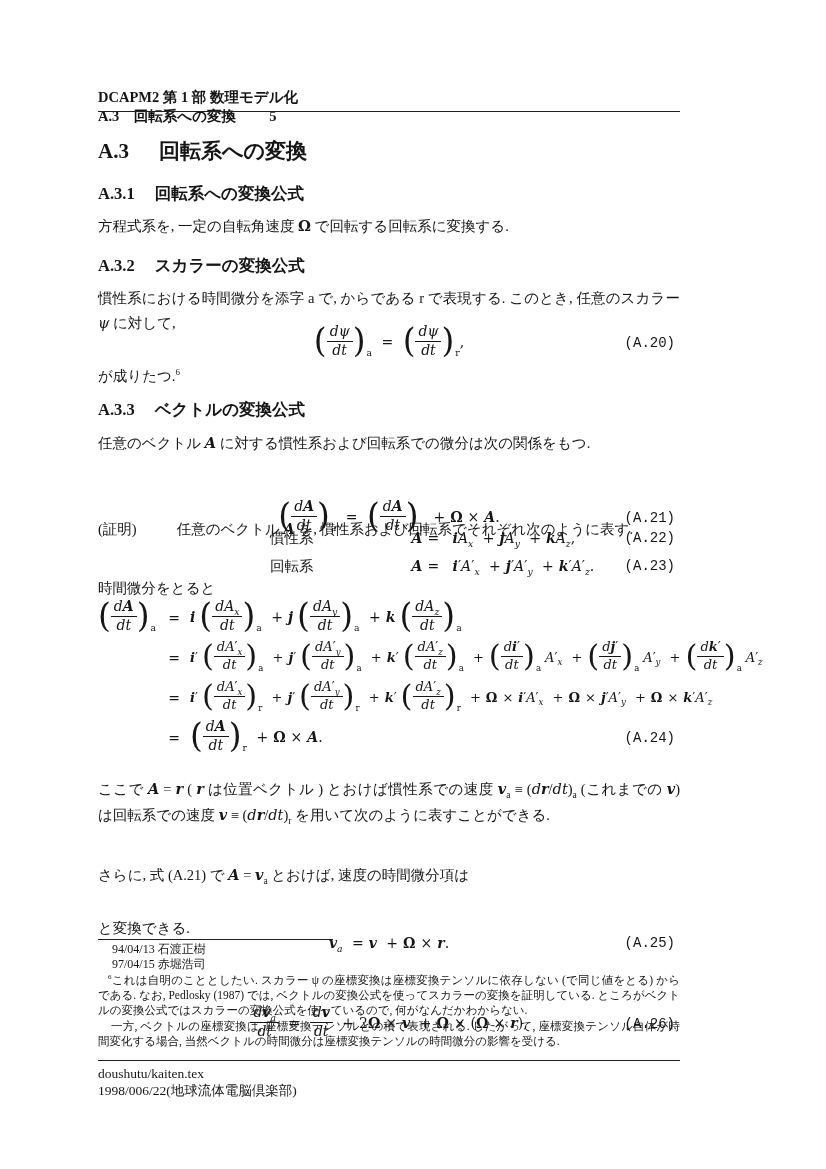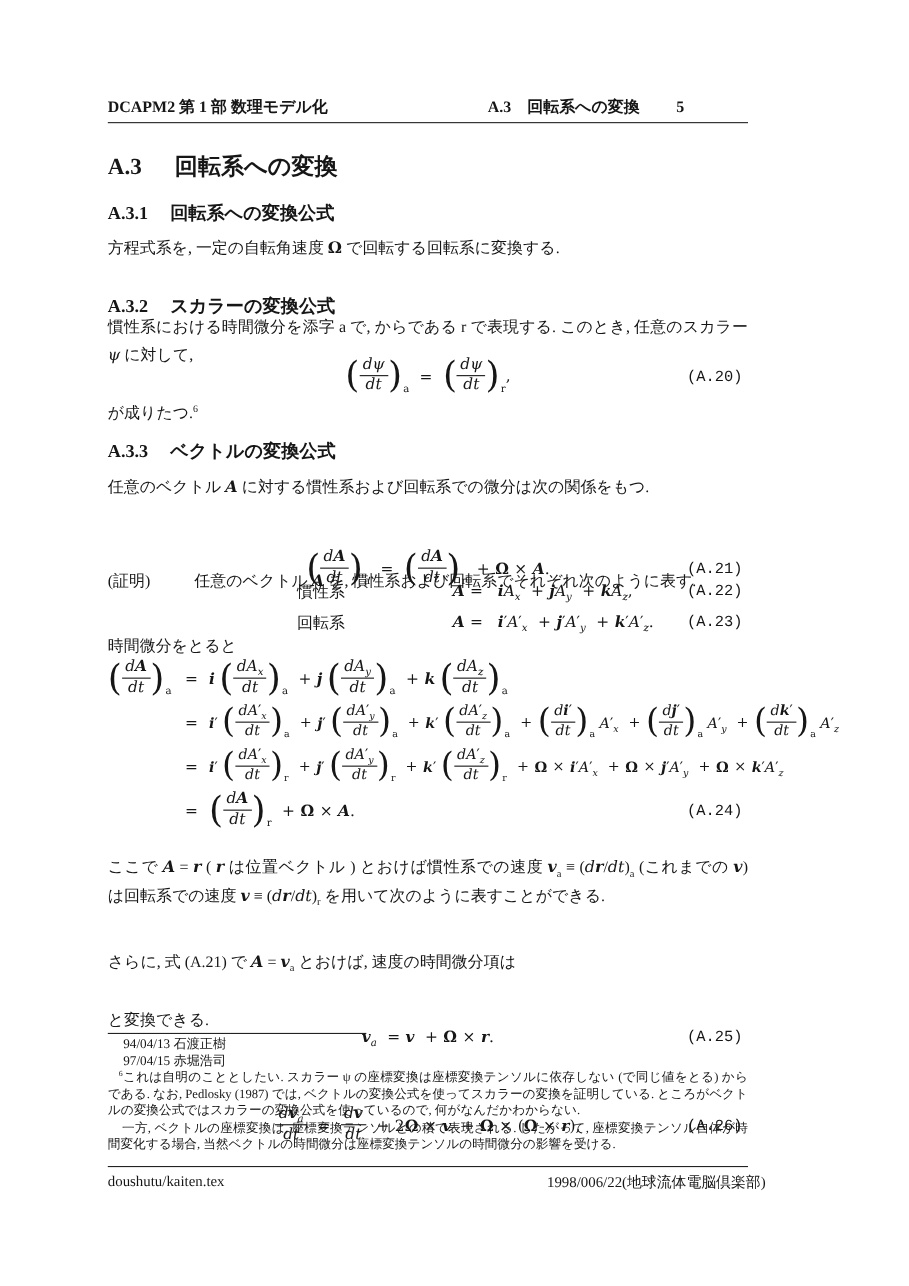--- a/index.html
+++ b/index.html
@@ -1,18 +1,18 @@
 <!DOCTYPE html>
 <html><head>
 <meta charset="utf-8">
 <style>
   html,body { margin:0; padding:0; background:#ffffff; }
   .page { position:relative; width:826px; height:1169px; background:#ffffff; color:#161616;
           font-family:"Liberation Serif","DejaVu Serif",serif; overflow:hidden; }
-  .abs { position:absolute; left:98px; width:582px; }
+  .abs { position:absolute; left:98px; width:582px;flex-direction:column; }
   .sans { font-family:Liberation Serif, serif; }
   
   .hrow { display:flex; justify-content:space-between; font-size:14.5px; font-weight:bold; }
   .hrule { border-top:1.2px solid #222; }
   .frow { display:flex; justify-content:space-between; font-size:13.5px; }
   
   .h1 { font-size:21px; font-weight:bold; }
   .h1 .num { margin-right:30px; }
   .h2 { font-size:16.5px; font-weight:bold; }
   .h2 .num { margin-right:20px; }
@@ -66,21 +66,21 @@
     <span class="num">A.3</span><span class="sans">回転系への変換</span>
   </div>
 
   <div class="abs h2" style="top:183px">
     <span class="num">A.3.1</span><span class="sans">回転系への変換公式</span>
   </div>
   <div class="abs pn" style="top:213px">
     <span>方程式系を, 一定の自転角速度 </span><span class="bsym">Ω</span><span> で回転する回転系に変換する.</span>
   </div>
 
-  <div class="abs h2" style="top:268px">
+  <div class="abs h2" style="top:255px">
     <span class="num">A.3.2</span><span class="sans">スカラーの変換公式</span>
   </div>
   <div class="abs p" style="top:286px">
     <span>慣性系における時間微分を添字 </span><span>a</span><span> で, からである </span><span>r</span><span> で表現する. このとき, 任意のスカラー </span><span class="it">ψ</span><span> に対して,</span>
   </div>
 
   <div class="abs eqwrap" style="top:320px;height:46px">
     <span class="m">
       <span class="bp">(</span><span class="frac"><span class="fn"><span class="it">d</span><span class="it">ψ</span></span><span class="fd"><span class="it">dt</span></span></span><span class="bp">)</span><span class="psub">a</span>
       <span class="op">=</span>

